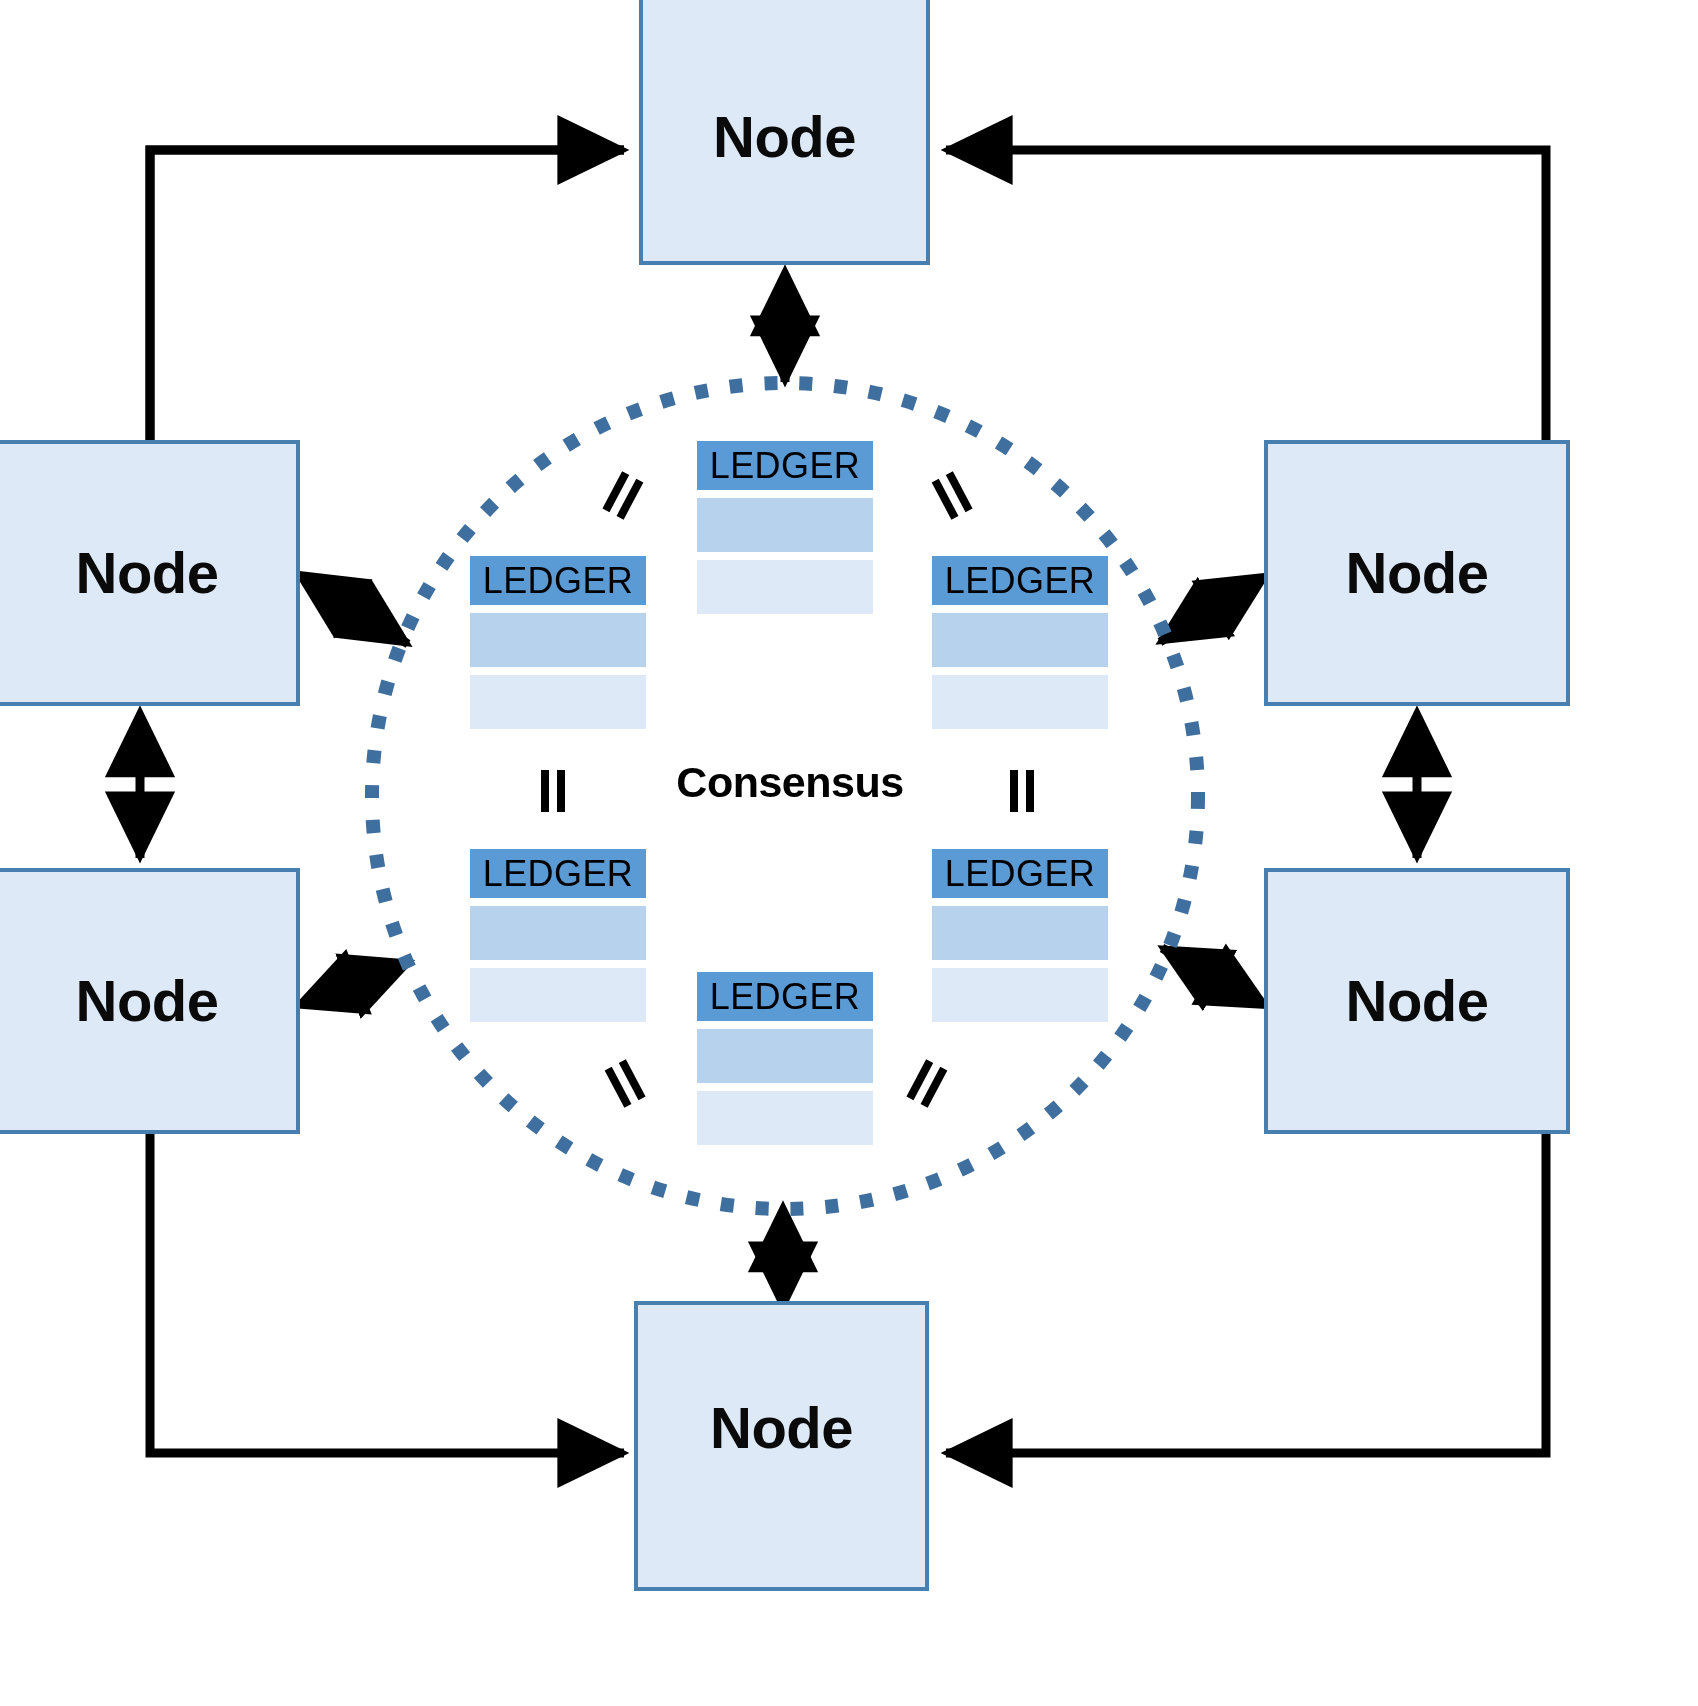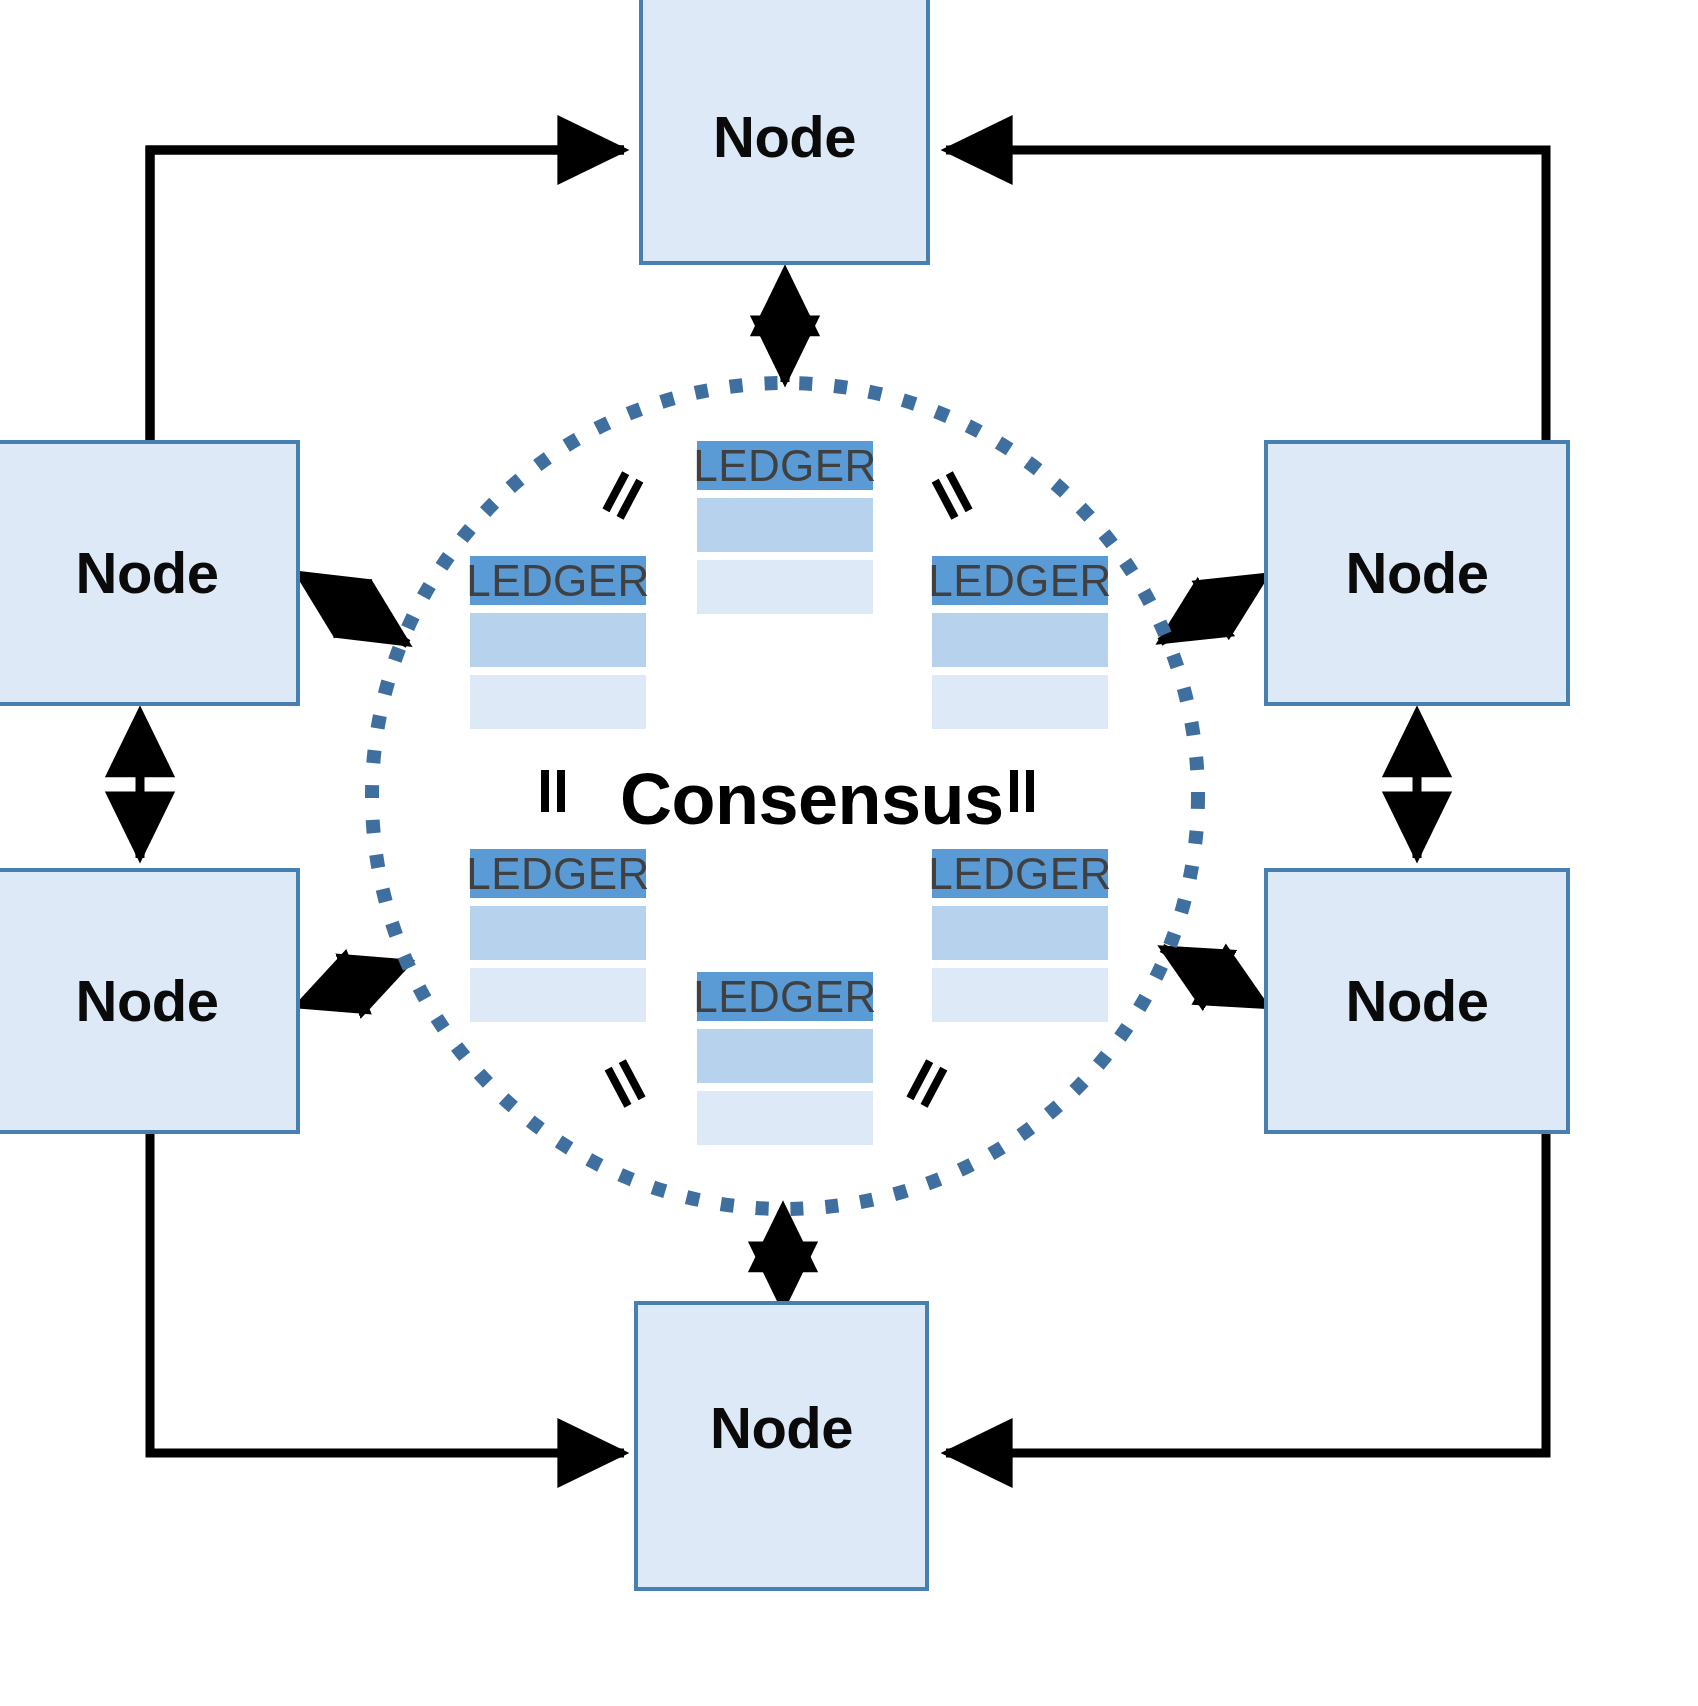--- a/index.html
+++ b/index.html
@@ -37,21 +37,21 @@
   #wires,#circle-layer{position:absolute;left:0;top:0;width:1698px;height:1706px;
                         pointer-events:none;}
 
   
   .ledger{position:absolute;width:176px;}
   .ledger .lg-head{
     background:#5B9BD5;height:49px;
     display:flex;align-items:center;justify-content:center;
   }
   .ledger .lg-head span{
-    color:#404040;font-size:44px;font-weight:400;
+    color:#000000;font-size:36px;font-weight:400;
     font-family:"Liberation Sans", sans-serif;letter-spacing:0.4px;
   }
   .ledger .lg-row{height:54px;margin-top:8px;}
   .ledger .lg-row.r1{background:#B6D2EC;}
   .ledger .lg-row.r2{background:#DDE9F6;}
 
   .ledger.l-top    {left:697px;top:441px;}
   .ledger.l-left-up{left:470px;top:556px;}
   .ledger.l-right-up{left:932px;top:556px;}
   .ledger.l-left-dn{left:470px;top:849px;}
@@ -69,22 +69,23 @@
   .eq-tl{left:601px;top:474px;transform:rotate(-62deg);}
   .eq-tr{left:932px;top:474px;transform:rotate(62deg);}
   .eq-bl{left:605px;top:1062px;transform:rotate(62deg);}
   .eq-br{left:905px;top:1062px;transform:rotate(-62deg);}
   .eq-ml{left:531px;top:770px;transform:rotate(-90deg);}
   .eq-mr{left:1000px;top:770px;transform:rotate(-90deg);}
 
   
   #consensus{
     position:absolute;left:620px;top:758px;width:340px;
+    text-align:center;
     font-family:"Liberation Sans", sans-serif;
-    font-weight:bold;font-size:72px;color:#000000;
+    font-weight:bold;font-size:43px;color:#000000;
     letter-spacing:-0.5px;
   }
 </style>
 </head>
 <body>
 
 <div id="stage">
 
   <svg id="wires" viewBox="0 0 1698 1706">
     <defs>

